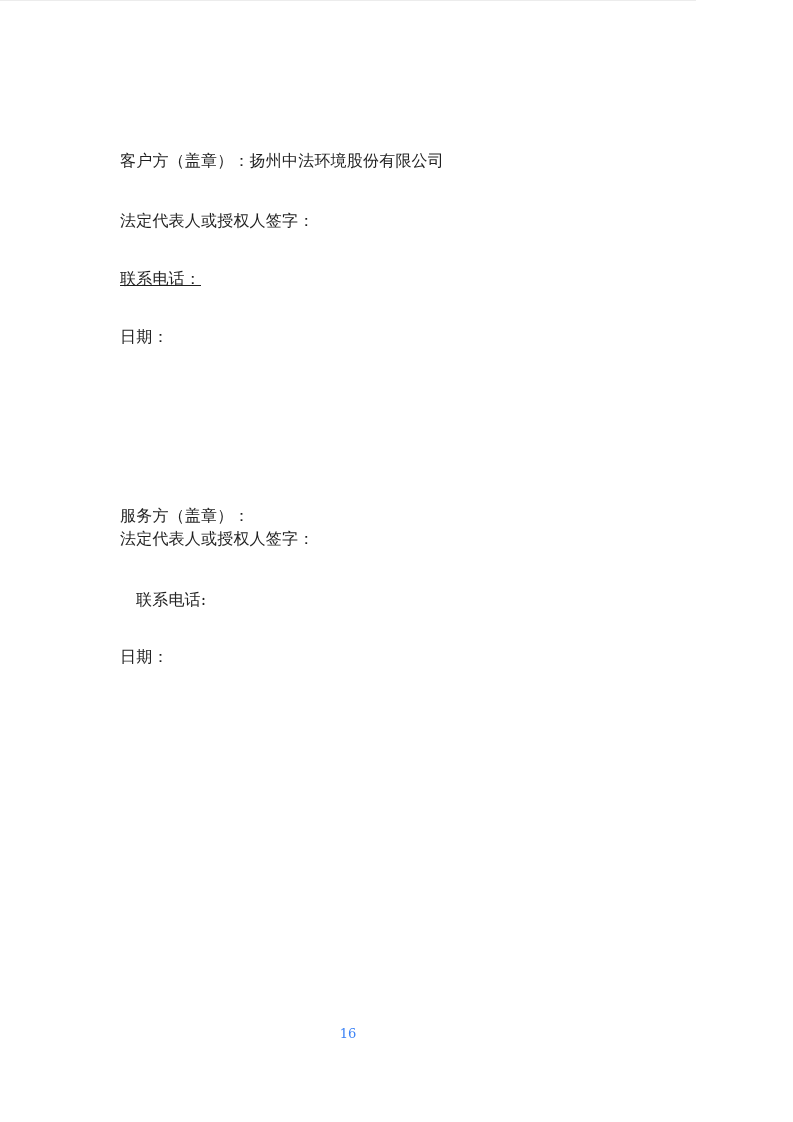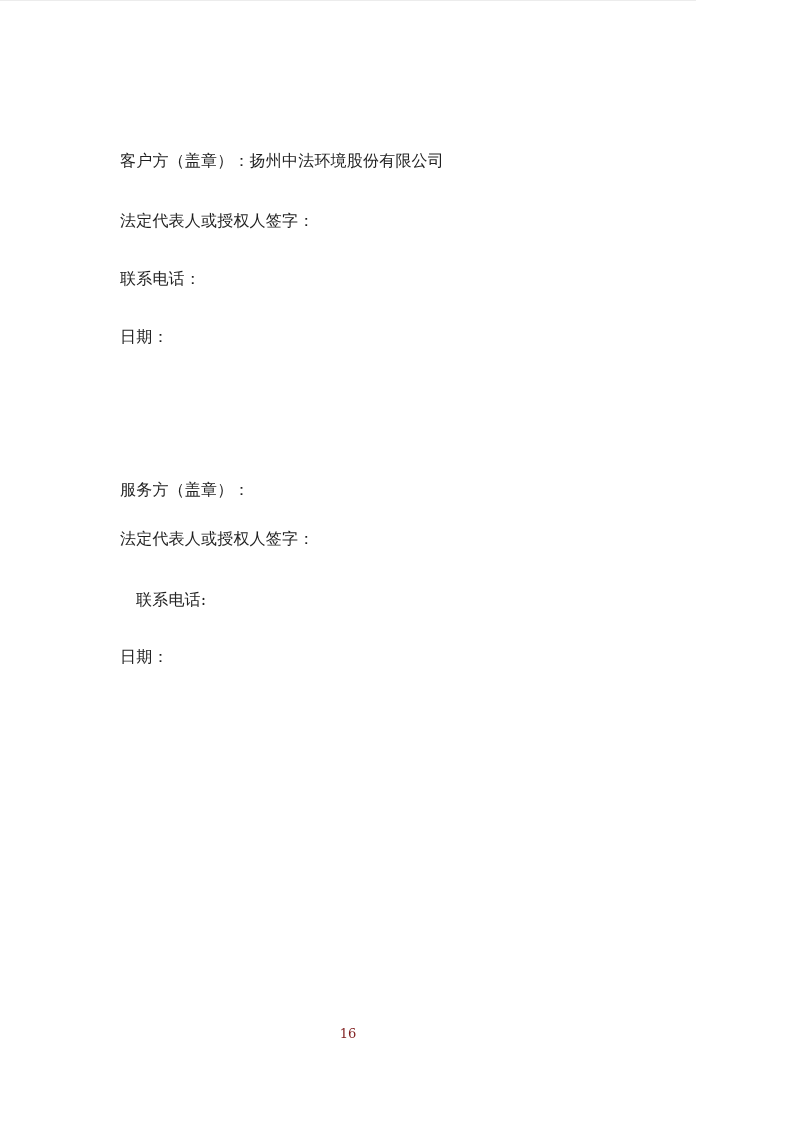--- a/index.html
+++ b/index.html
@@ -23,38 +23,38 @@
     left: 120px;
     margin: 0;
     font-size: 16px;
     line-height: 22px;
     white-space: pre;
     letter-spacing: 0.2px;
   }
   
   .cust-1 { top: 149px; }
   .cust-2 { top: 209px; }
-  .cust-3 { top: 267px; }
+  .cust-3 { top: 267px; text-decoration: underline; }
   .cust-4 { top: 325px; }
   
-  .serv-1 { top: 478px; }
+  .serv-1 { top: 504px; }
   .serv-2 { top: 527px; }
   .serv-3 { top: 588px; margin-left: 16px; }
   .serv-4 { top: 645px; }
   .page-footer {
     position: absolute;
     top: 1022px;
     left: 0;
     width: 100%;
     text-align: center;
   }
   .page-number {
     font-size: 13px;
     line-height: 16px;
-    color: #7f1d1d;
+    color: #3b82f6;
     font-family: "DejaVu Serif", "Liberation Serif", serif;
   }
 </style>
 </head>
 <body>
 
 <div class="page">
 
   <section>
     <p class="line cust-1">客户方（盖章）：扬州中法环境股份有限公司</p>

